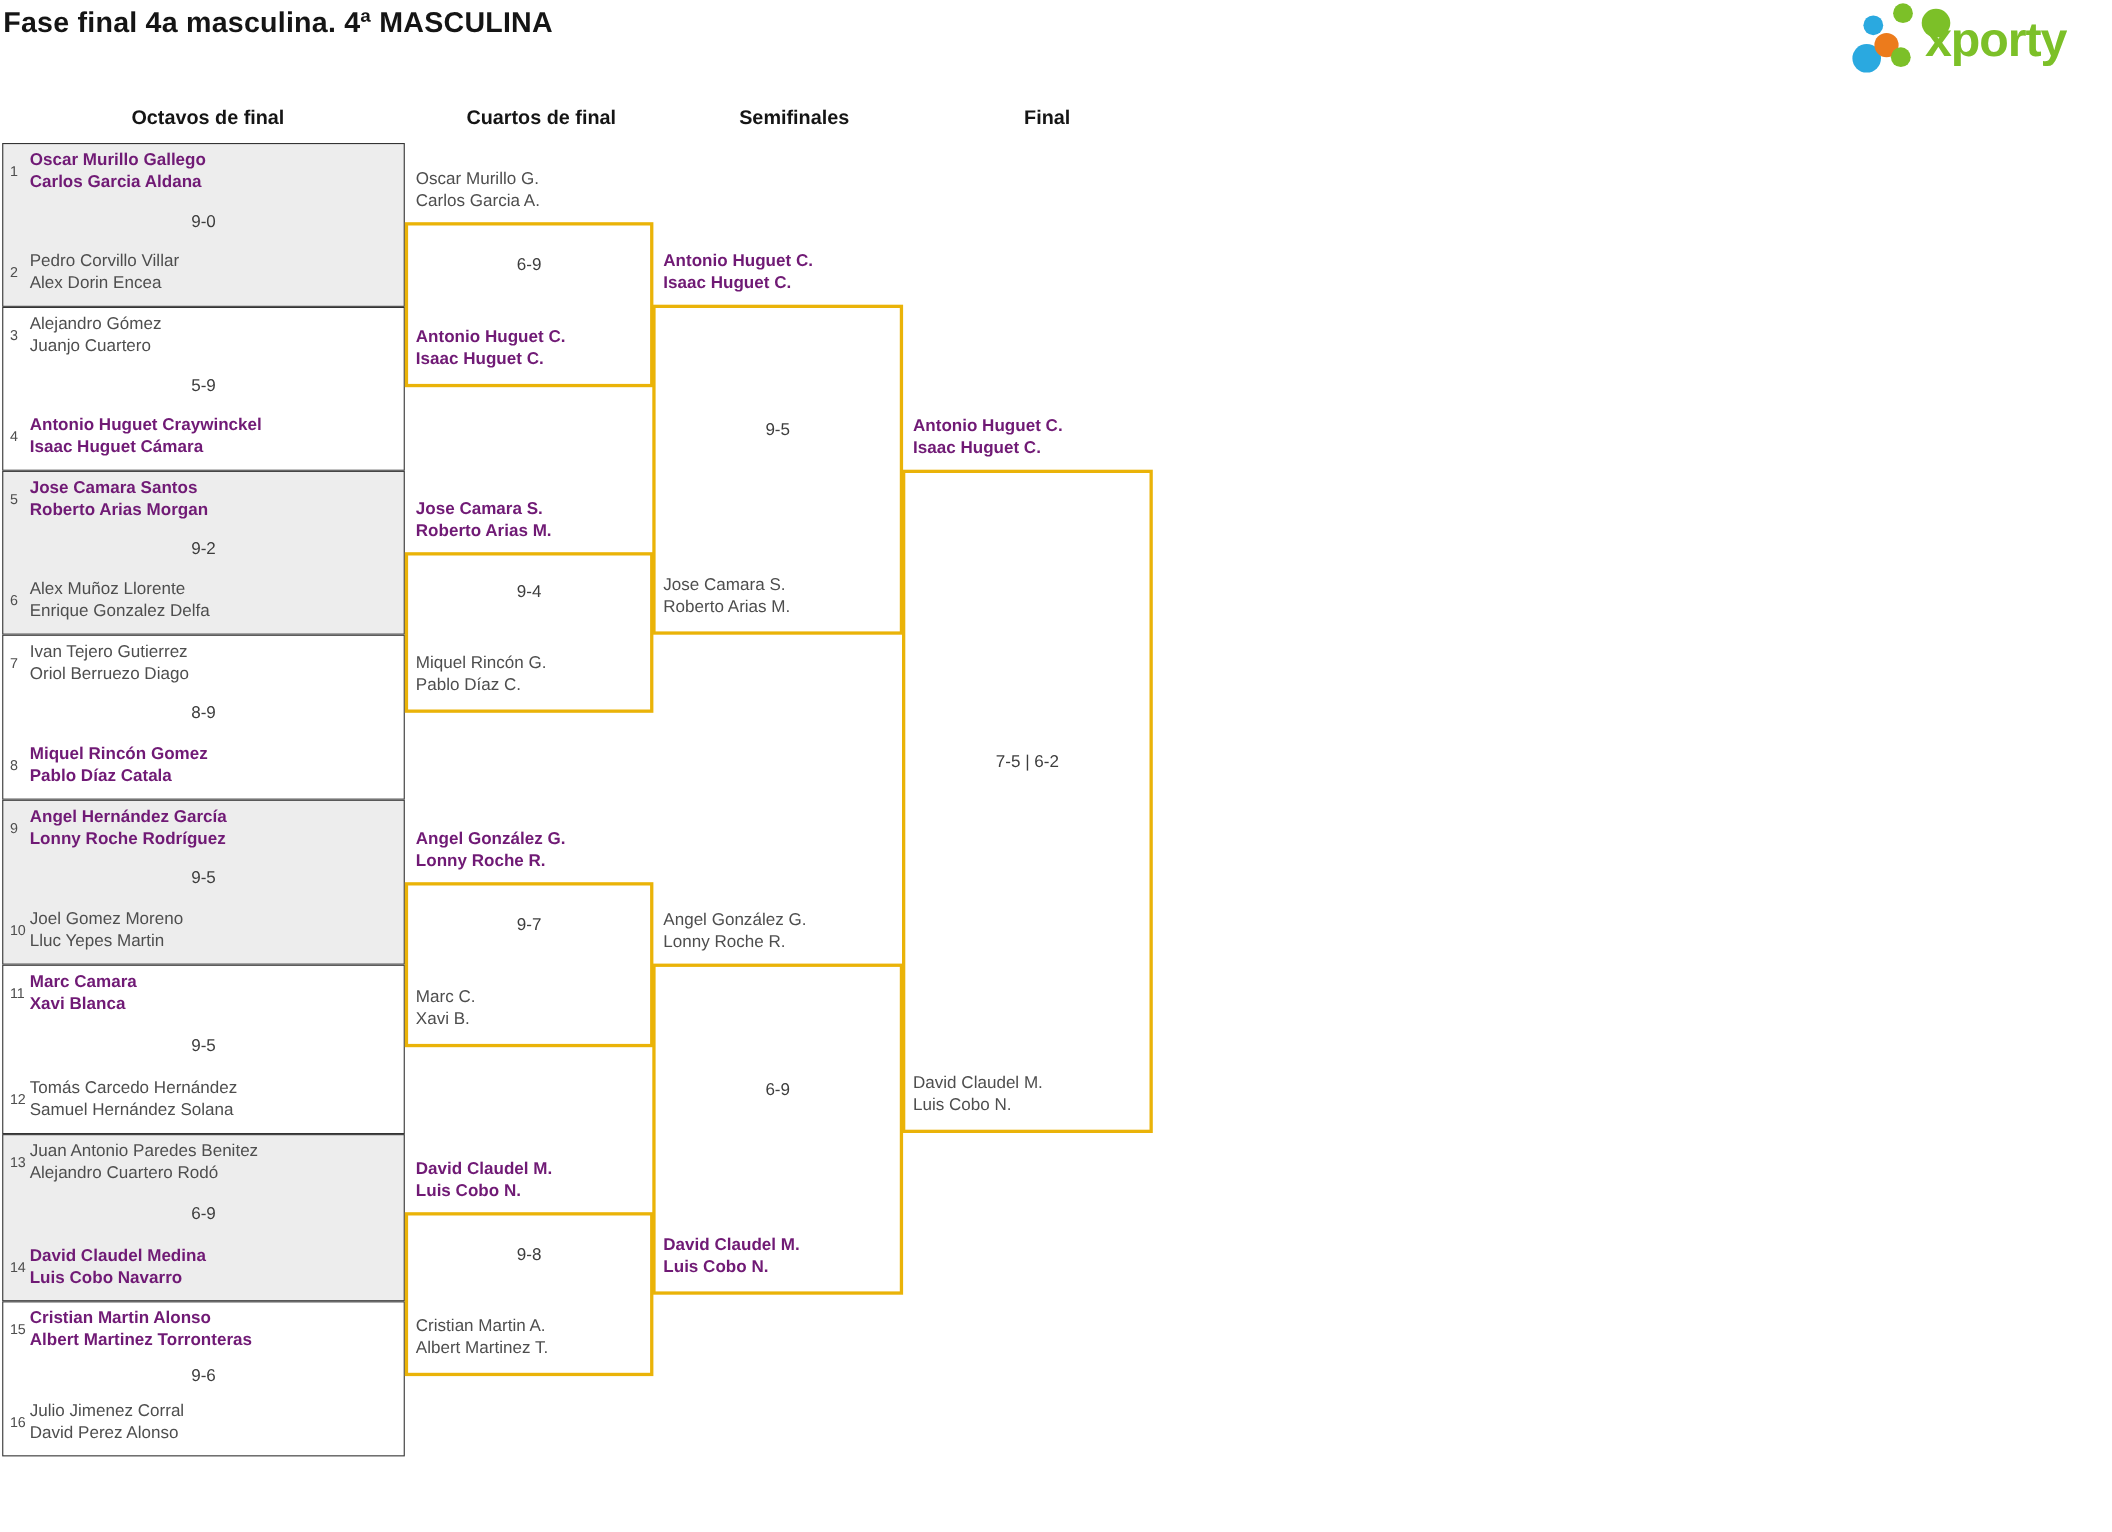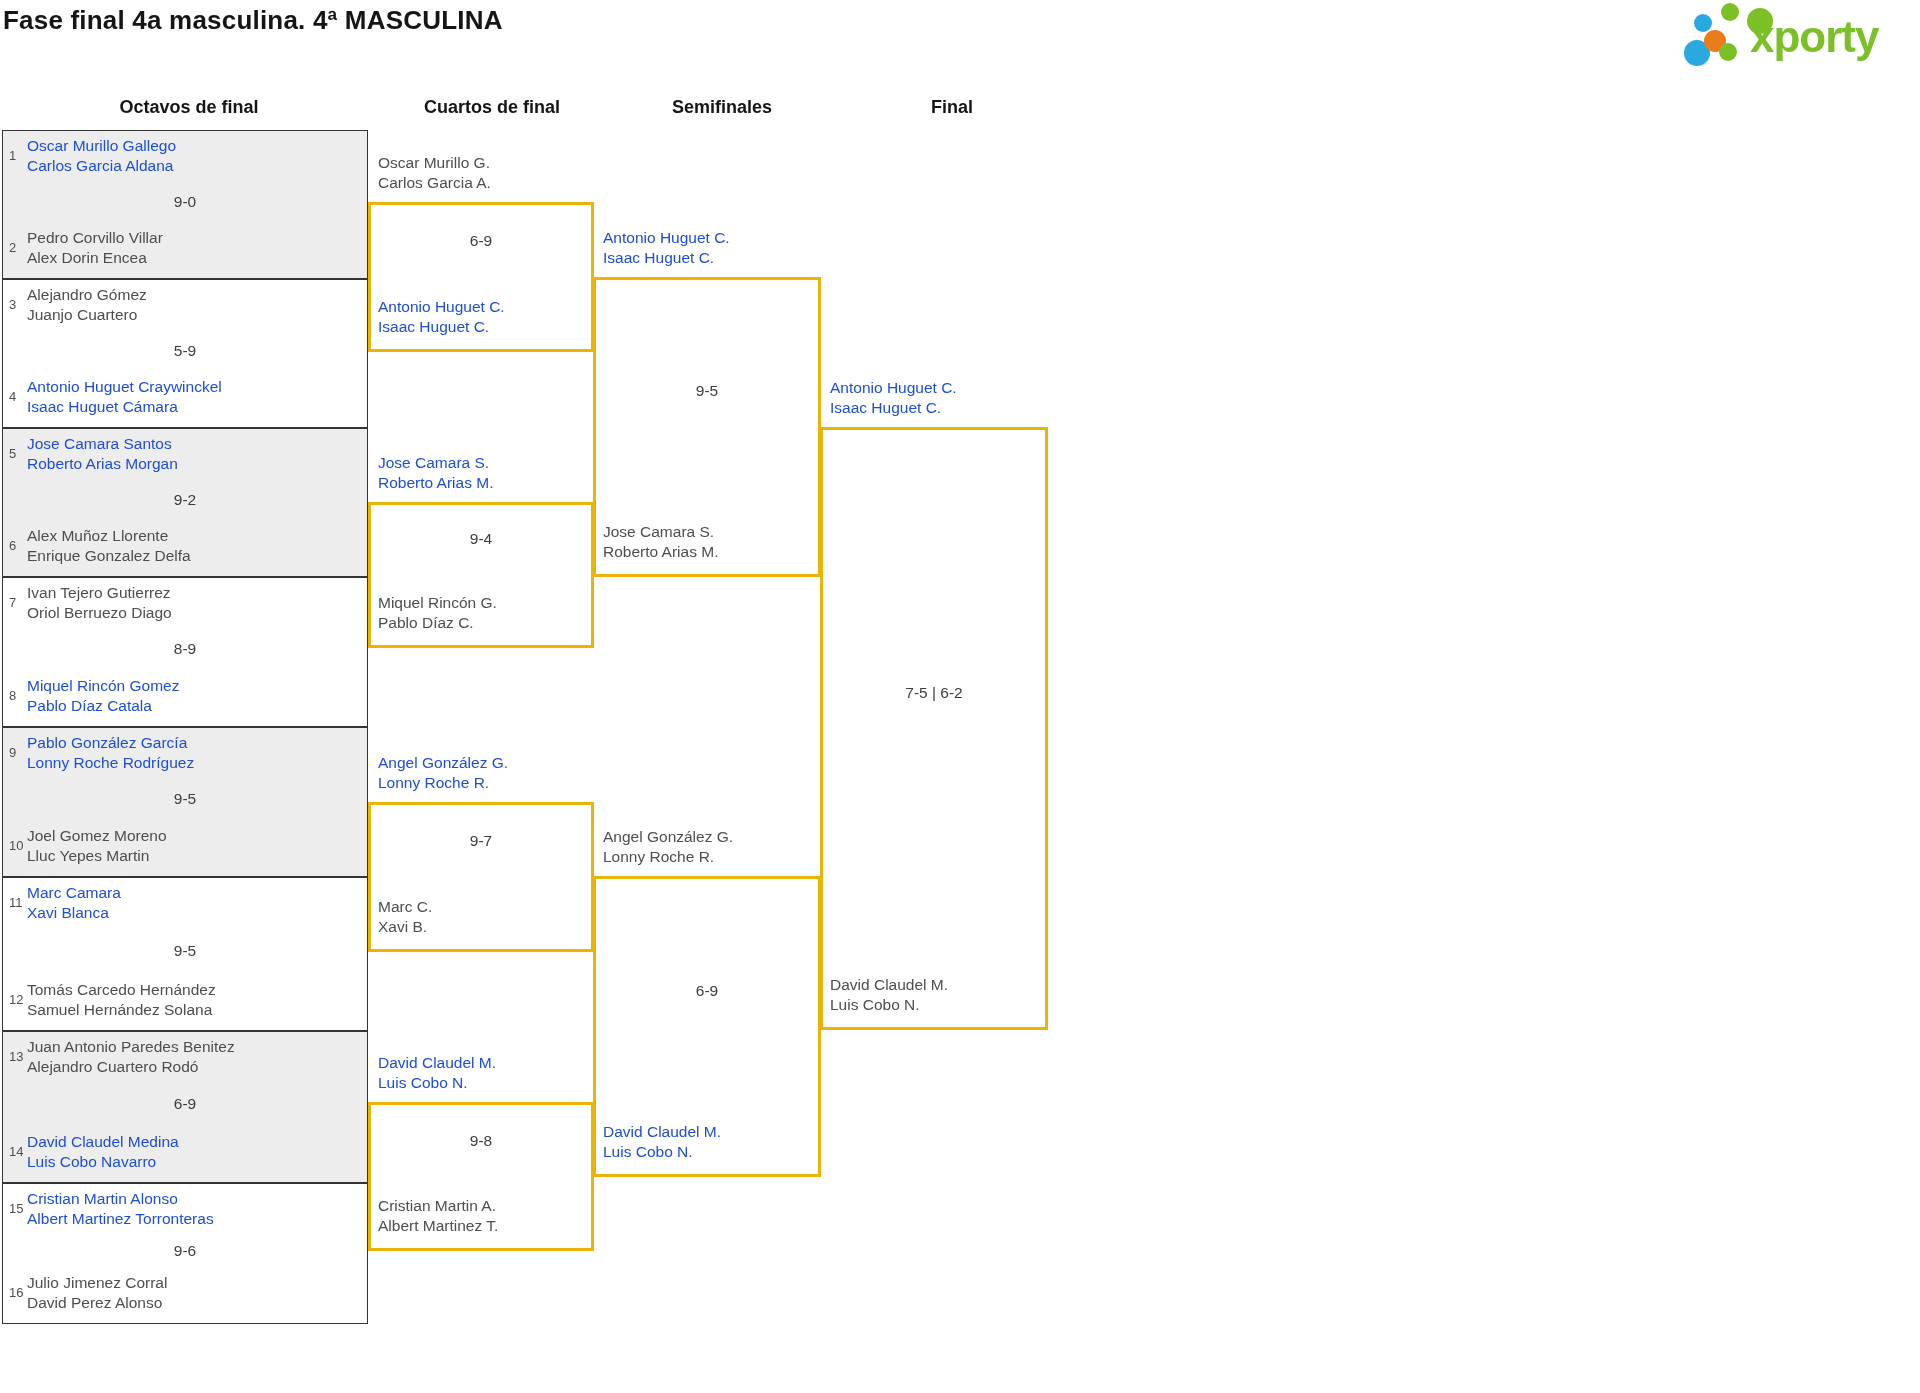--- a/index.html
+++ b/index.html
@@ -10,21 +10,21 @@
   .round-header{position:absolute;top:97px;width:220px;text-align:center;
         font-size:18px;font-weight:600;color:#151515;}
   
   .obox{position:absolute;left:2px;width:366px;border:1px solid #343434;
         box-sizing:border-box;background:#ffffff;}
   .obox.grey{background:#ededed;}
   
   .mbox{position:absolute;border:3px solid #eab308;box-sizing:border-box;}
   .team{position:absolute;left:24px;font-size:15.5px;line-height:20px;color:#4e4e4e;}
   .team span{display:block;white-space:nowrap;}
-  .team.win{font-weight:400;color:#1d4ed8;}
+  .team.win{font-weight:700;color:#701a75;}
   .mbox .team{left:7px;}
   .mbox .team.ta{top:-52px;}
   .mbox .team.tb{bottom:12px;}
   .obox .team.ta{top:5px;}
   .obox .team.tb{bottom:10px;}
   .seed{position:absolute;left:6px;width:17px;font-size:13px;color:#4e4e4e;
         height:40px;line-height:40px;}
   .seed.sa{top:5px;}
   .seed.sb{bottom:10px;}
   .score{position:absolute;left:0;width:100%;text-align:center;font-size:15.5px;
@@ -113,21 +113,21 @@
     <span class="seed sb">8</span>
     <div class="team tb win">
         <span>Miquel Rincón Gomez</span>
         <span>Pablo Díaz Catala</span>
       </div>
   </div>
 
   <div class="obox grey" style="top:727px;height:150px;">
     <span class="seed sa">9</span>
     <div class="team ta win">
-        <span>Pablo González García</span>
+        <span>Angel Hernández García</span>
         <span>Lonny Roche Rodríguez</span>
       </div>
     <div class="score">9-5</div>
     <span class="seed sb">10</span>
     <div class="team tb">
         <span>Joel Gomez Moreno</span>
         <span>Lluc Yepes Martin</span>
       </div>
   </div>
 

